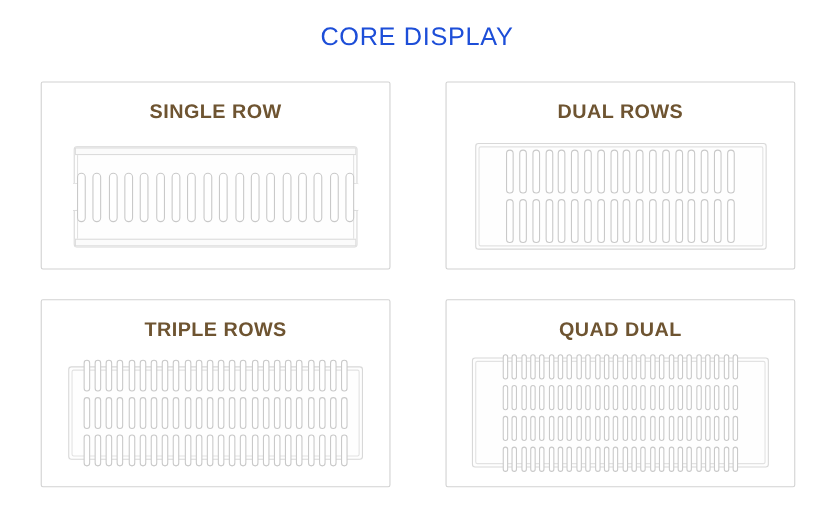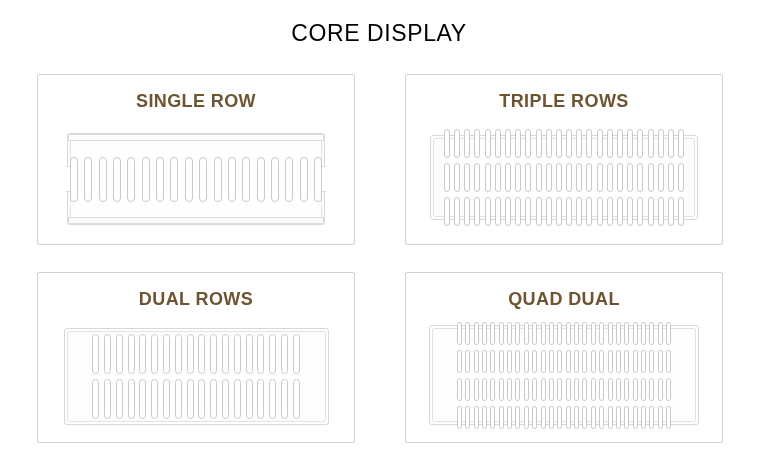--- a/index.html
+++ b/index.html
@@ -16,21 +16,21 @@
   }
 
   #page-title {
     position: absolute;
     top: 20px;
     left: 0;
     width: 758px;
     text-align: center;
     font-size: 23px;
     letter-spacing: 0.6px;
-    color: #000000;
+    color: #1d4ed8;
     font-weight: 400;
   }
 
   #panel-grid {
     position: absolute;
     top: 74px;
     left: 37px;
     width: 686px;
     height: 370px;
     display: grid;
@@ -191,20 +191,72 @@
               <div class="slot"></div>
               <div class="slot"></div>
               <div class="slot"></div>
             </div>
           </div>
       </div>
     </div>
   </div>
 
   <div class="panel">
+    <div class="panel-label">DUAL ROWS</div>
+    <div class="core-wrap" style="top: 55px; height: 97px;">
+      <div class="core v-dual" style="width: 265px; height: 97px;">
+        <div class="shell"></div>
+        <div class="shell-inner"></div>
+        <div class="slot-field">
+            <div class="slot-row">
+              <div class="slot"></div>
+              <div class="slot"></div>
+              <div class="slot"></div>
+              <div class="slot"></div>
+              <div class="slot"></div>
+              <div class="slot"></div>
+              <div class="slot"></div>
+              <div class="slot"></div>
+              <div class="slot"></div>
+              <div class="slot"></div>
+              <div class="slot"></div>
+              <div class="slot"></div>
+              <div class="slot"></div>
+              <div class="slot"></div>
+              <div class="slot"></div>
+              <div class="slot"></div>
+              <div class="slot"></div>
+              <div class="slot"></div>
+            </div>
+            <div class="slot-row">
+              <div class="slot"></div>
+              <div class="slot"></div>
+              <div class="slot"></div>
+              <div class="slot"></div>
+              <div class="slot"></div>
+              <div class="slot"></div>
+              <div class="slot"></div>
+              <div class="slot"></div>
+              <div class="slot"></div>
+              <div class="slot"></div>
+              <div class="slot"></div>
+              <div class="slot"></div>
+              <div class="slot"></div>
+              <div class="slot"></div>
+              <div class="slot"></div>
+              <div class="slot"></div>
+              <div class="slot"></div>
+              <div class="slot"></div>
+            </div>
+          </div>
+      </div>
+    </div>
+  </div>
+
+  <div class="panel">
     <div class="panel-label">TRIPLE ROWS</div>
     <div class="core-wrap" style="top: 60px; height: 85px;">
       <div class="core v-triple" style="width: 268px; height: 85px;">
         <div class="shell"></div>
         <div class="shell-inner"></div>
         <div class="slot-field">
             <div class="slot-row">
               <div class="slot"></div>
               <div class="slot"></div>
               <div class="slot"></div>
@@ -256,72 +308,20 @@
               <div class="slot"></div>
               <div class="slot"></div>
             </div>
             <div class="slot-row">
               <div class="slot"></div>
               <div class="slot"></div>
               <div class="slot"></div>
               <div class="slot"></div>
               <div class="slot"></div>
               <div class="slot"></div>
-              <div class="slot"></div>
-              <div class="slot"></div>
-              <div class="slot"></div>
-              <div class="slot"></div>
-              <div class="slot"></div>
-              <div class="slot"></div>
-              <div class="slot"></div>
-              <div class="slot"></div>
-              <div class="slot"></div>
-              <div class="slot"></div>
-              <div class="slot"></div>
-              <div class="slot"></div>
-              <div class="slot"></div>
-              <div class="slot"></div>
-              <div class="slot"></div>
-              <div class="slot"></div>
-              <div class="slot"></div>
-              <div class="slot"></div>
-            </div>
-          </div>
-      </div>
-    </div>
-  </div>
-
-  <div class="panel">
-    <div class="panel-label">DUAL ROWS</div>
-    <div class="core-wrap" style="top: 55px; height: 97px;">
-      <div class="core v-dual" style="width: 265px; height: 97px;">
-        <div class="shell"></div>
-        <div class="shell-inner"></div>
-        <div class="slot-field">
-            <div class="slot-row">
-              <div class="slot"></div>
-              <div class="slot"></div>
-              <div class="slot"></div>
-              <div class="slot"></div>
-              <div class="slot"></div>
-              <div class="slot"></div>
-              <div class="slot"></div>
-              <div class="slot"></div>
-              <div class="slot"></div>
-              <div class="slot"></div>
-              <div class="slot"></div>
-              <div class="slot"></div>
-              <div class="slot"></div>
-              <div class="slot"></div>
-              <div class="slot"></div>
-              <div class="slot"></div>
-              <div class="slot"></div>
-              <div class="slot"></div>
-            </div>
-            <div class="slot-row">
               <div class="slot"></div>
               <div class="slot"></div>
               <div class="slot"></div>
               <div class="slot"></div>
               <div class="slot"></div>
               <div class="slot"></div>
               <div class="slot"></div>
               <div class="slot"></div>
               <div class="slot"></div>
               <div class="slot"></div>

